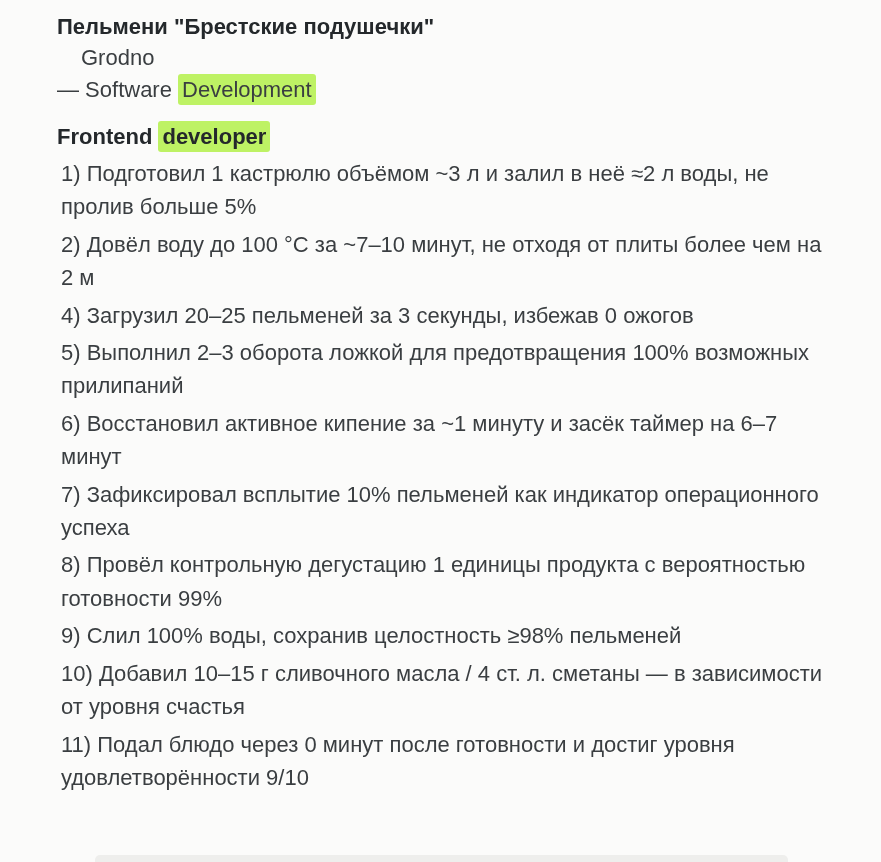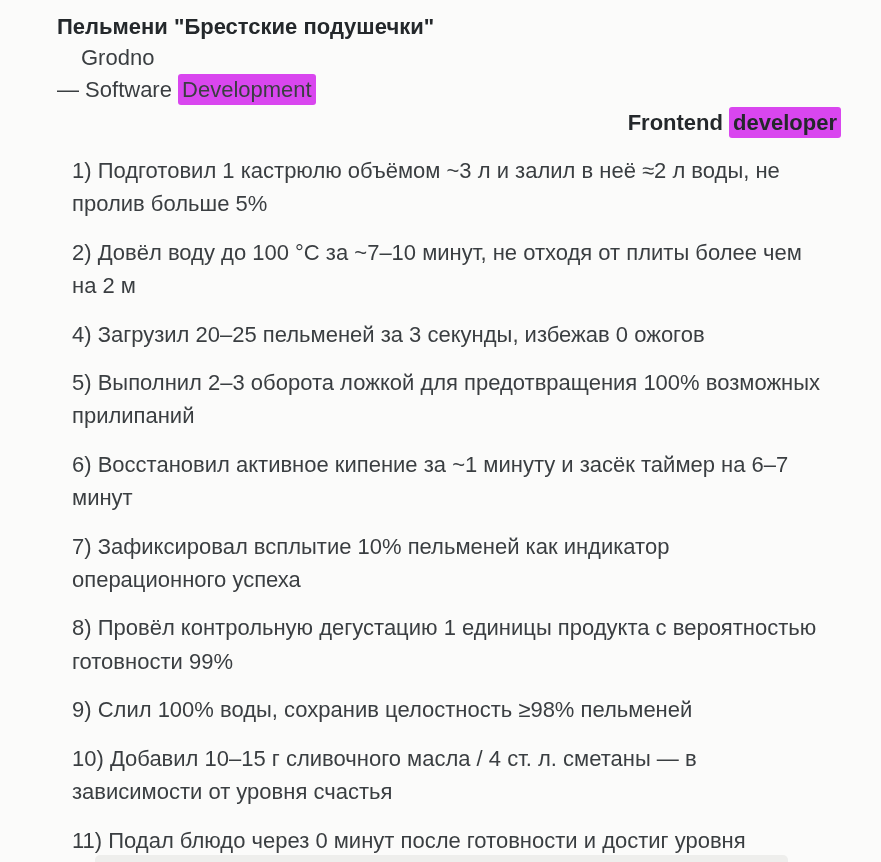--- a/index.html
+++ b/index.html
@@ -34,31 +34,31 @@
   .intro-line {
     line-height: 31px;
     margin-left: 24px;
   }
   .division-line {
     line-height: 33px;
   }
   .position-title {
     font-weight: 700;
     color: #24282b;
-    text-align: right;
+    margin-top: 14px;
   }
   .achievements {
     margin-top: 3px;
   }
   .achievement {
-    margin: 15px;
+    margin: 4px;
     line-height: 33.4px;
   }
   mark.hl {
-    background: #d946ef;
+    background: #bef264;
     color: inherit;
     padding: 3px 4px;
     border-radius: 3px;
   }
   .cropped-next-line {
     position: absolute;
     left: 95px;
     top: 855px;
     width: 693px;
     height: 10px;
@@ -83,18 +83,18 @@
   <div class="achievements">
     <p class="achievement">1) Подготовил 1 кастрюлю объёмом ~3 л и залил в неё ≈2 л воды, не пролив больше 5%</p>
     <p class="achievement">2) Довёл воду до 100 °C за ~7–10 минут, не отходя от плиты более чем на 2 м</p>
     <p class="achievement">4) Загрузил 20–25 пельменей за 3 секунды, избежав 0 ожогов</p>
     <p class="achievement">5) Выполнил 2–3 оборота ложкой для предотвращения 100% возможных прилипаний</p>
     <p class="achievement">6) Восстановил активное кипение за ~1 минуту и засёк таймер на 6–7 минут</p>
     <p class="achievement">7) Зафиксировал всплытие 10% пельменей как индикатор операционного успеха</p>
     <p class="achievement">8) Провёл контрольную дегустацию 1 единицы продукта с вероятностью готовности 99%</p>
     <p class="achievement">9) Слил 100% воды, сохранив целостность ≥98% пельменей</p>
     <p class="achievement">10) Добавил 10–15 г сливочного масла / 4 ст. л. сметаны — в зависимости от уровня счастья</p>
-    <p class="achievement">11) Подал блюдо через 0 минут после готовности и достиг уровня удовлетворённости 1/10</p>
+    <p class="achievement">11) Подал блюдо через 0 минут после готовности и достиг уровня удовлетворённости 9/10</p>
   </div>
 
 </div>
 
 <div class="cropped-next-line"></div>
 
 </body></html>

